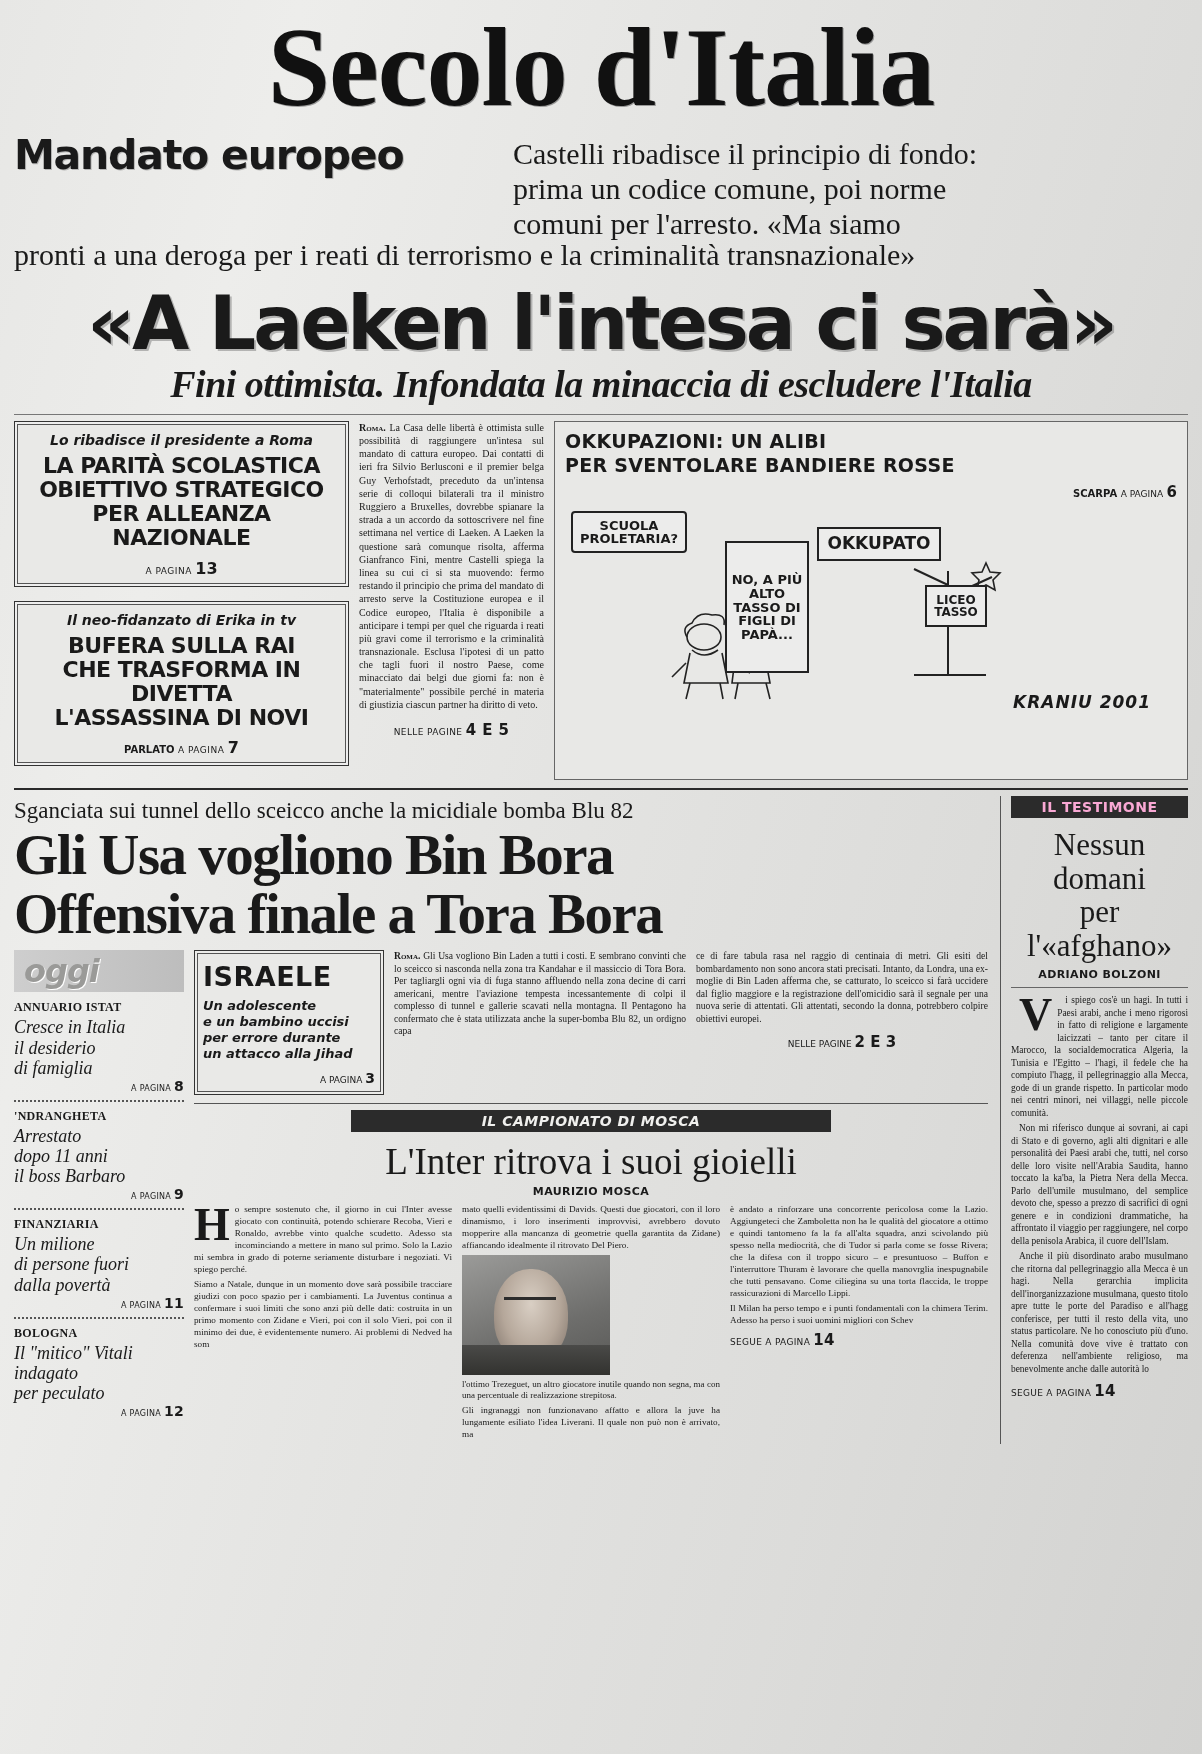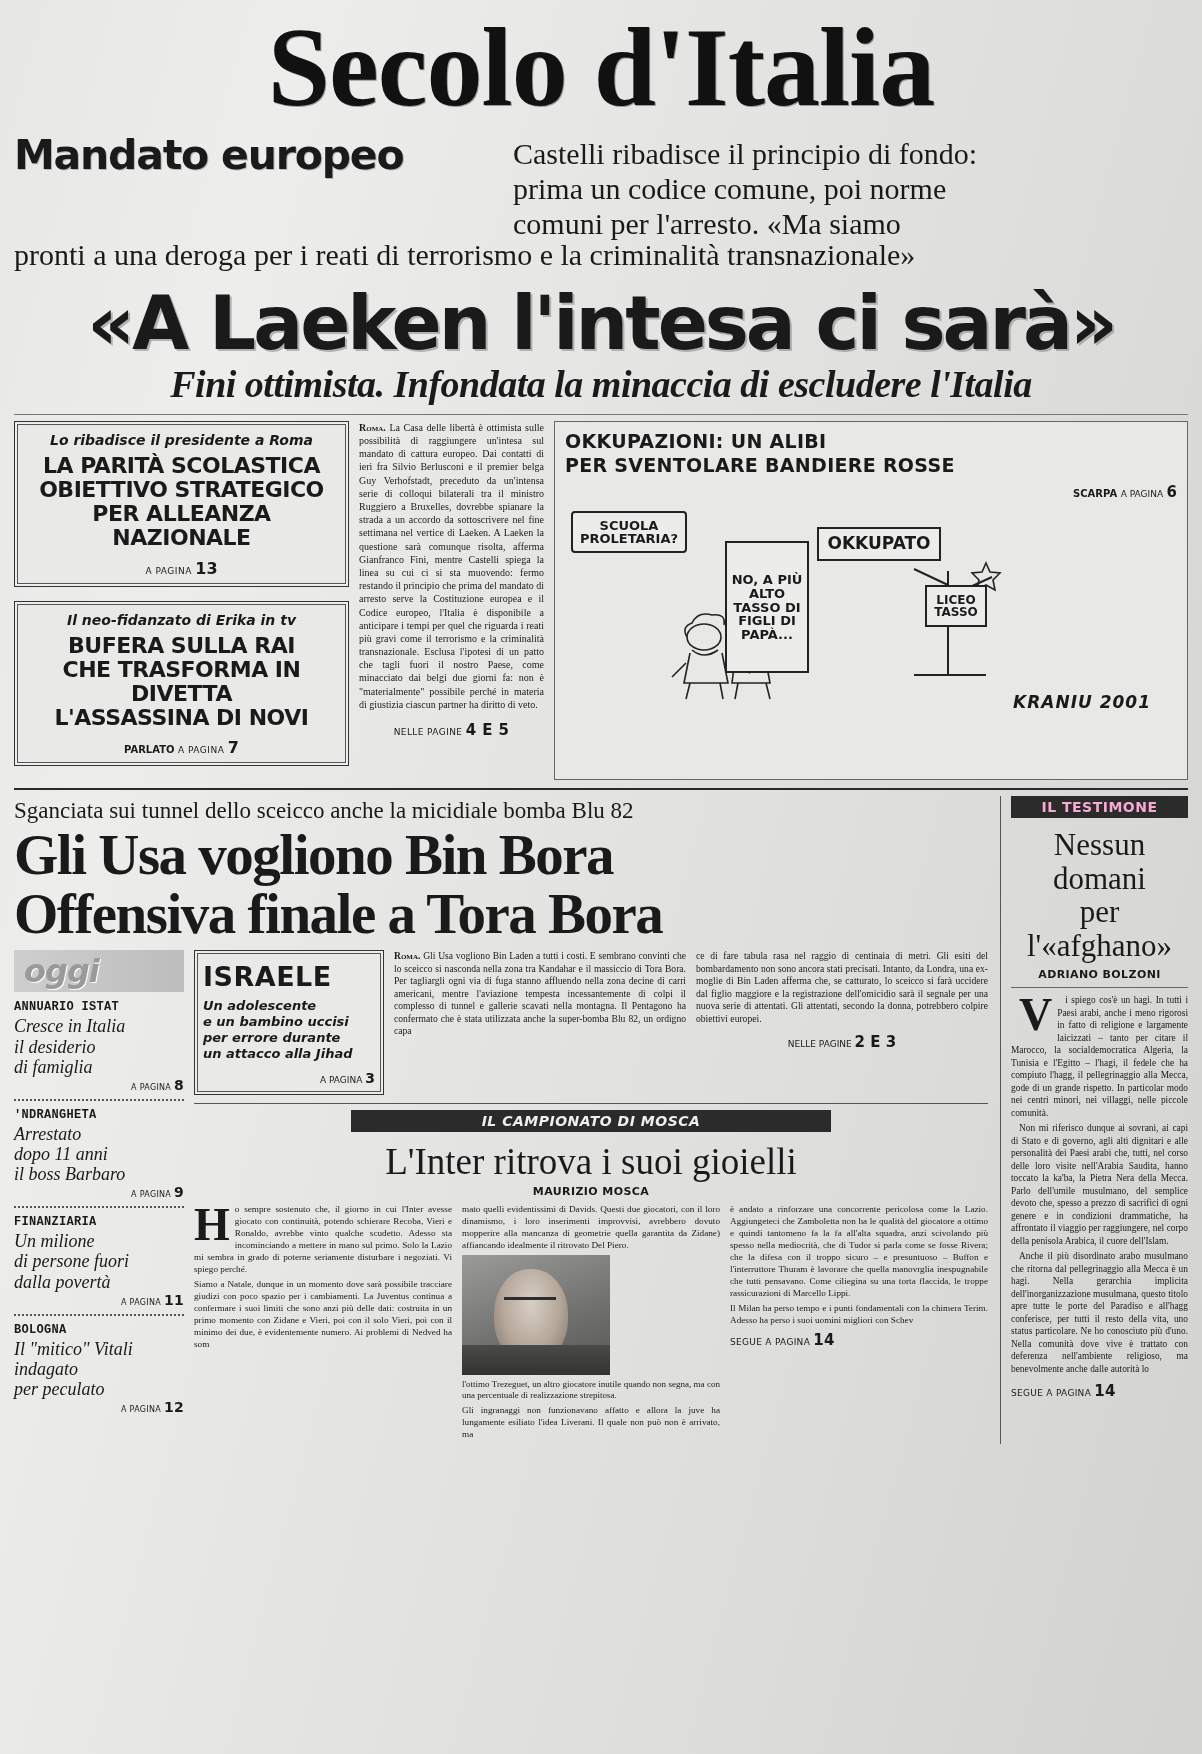--- a/index.html
+++ b/index.html
@@ -178,21 +178,21 @@
   
   .midrow { display:flex; gap: 10px; margin-top: 8px; }
   .oggi-col { flex: 0 0 170px; }
   .oggi-logo {
     font-family:"DejaVu Sans",sans-serif; font-weight:700; font-style:italic;
     font-size: 32px; color:#9a9a98; letter-spacing:-1px;
     background:linear-gradient(90deg,#cecece,#bdbdbd);
     padding: 2px 10px; margin-bottom: 8px; text-shadow: 1px 1px 0 #fff;
   }
   .oggi-item { margin-bottom: 6px; }
-  .oggi-item .cat { font-family:Liberation Mono, monospace; font-weight:700;
+  .oggi-item .cat { font-family:Liberation Serif, serif; font-weight:700;
                     font-size: 12px; letter-spacing:.3px; margin-bottom:2px;}
   .oggi-item .txt { font-family:"Liberation Serif",serif; font-style:italic;
                     font-size: 18px; line-height:1.12; }
   .oggi-item .ref { font-family:"DejaVu Sans",sans-serif; font-size:8px; text-align:right;
                     letter-spacing:.3px; }
   .oggi-item .ref .pg { font-size:14px; font-weight:700; }
   .dotrule { border-bottom: 2px dotted #555; margin: 3px 0 7px; }
 
   .israele-box { flex: 0 0 190px; border: 1px solid #333;
     box-shadow: inset 0 0 0 2px #ececea, inset 0 0 0 3px #555;

